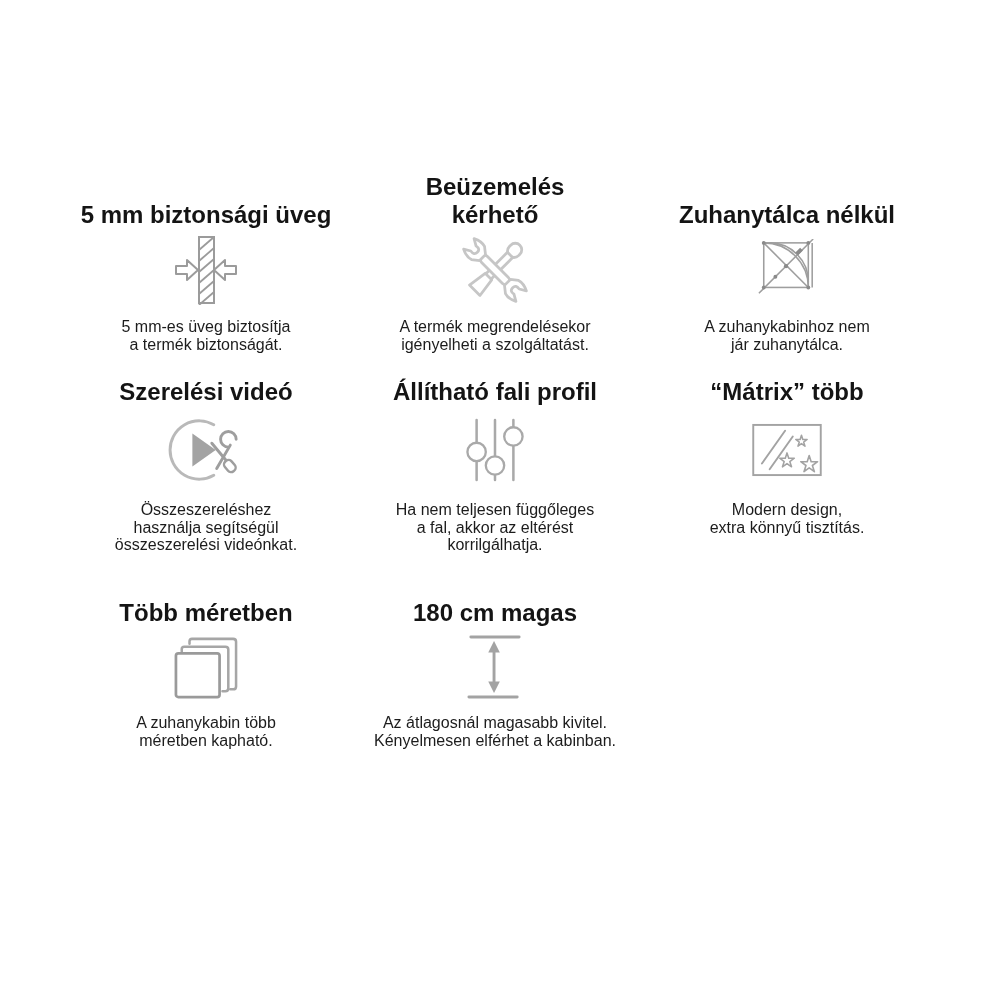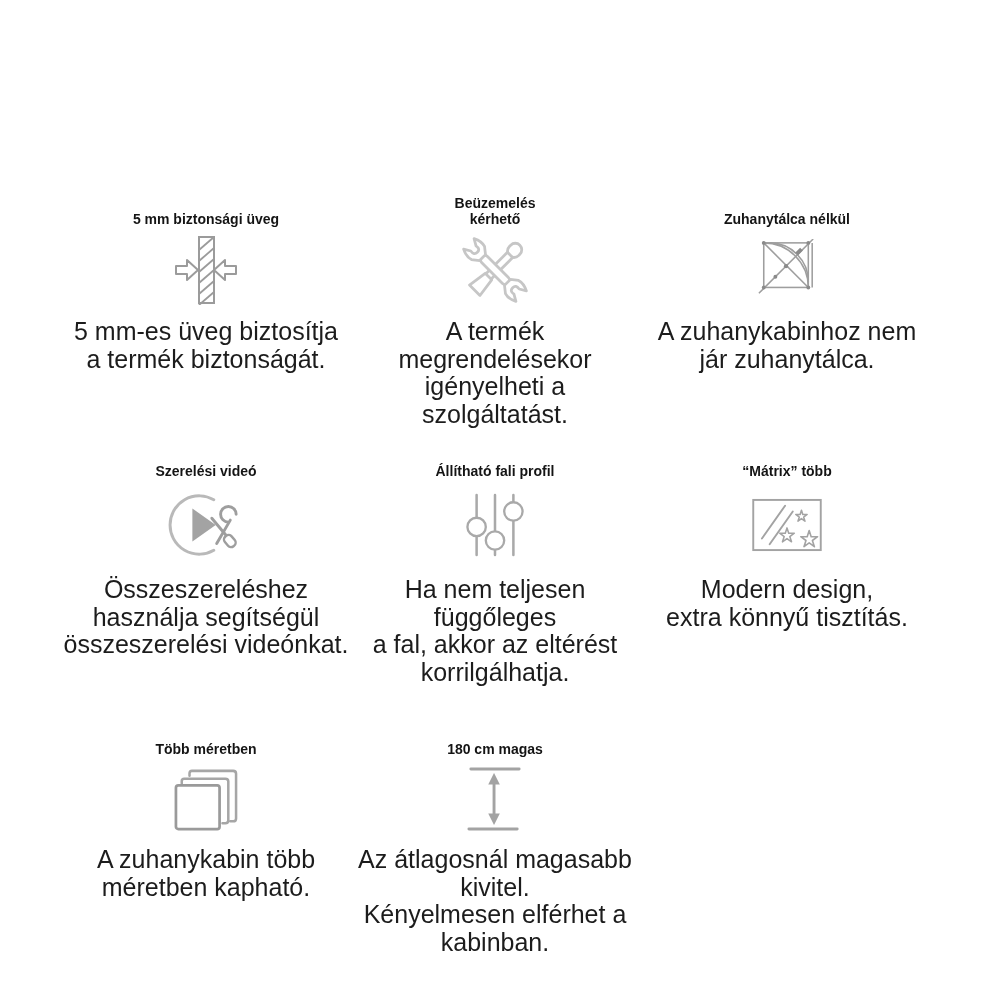--- a/index.html
+++ b/index.html
@@ -22,21 +22,21 @@
   .row2 { margin-top: 24px; }
   .row3 { margin-top: 44px; }
   .cell {
     display: flex;
     flex-direction: column;
     align-items: center;
     text-align: center;
   }
   .title {
     margin: 0;
-    font-size: 14px;
+    font-size: 24px;
     font-weight: bold;
     line-height: 1.14;
     white-space: pre-line;
     color: #141414;
     display: flex;
     align-items: flex-end;
     justify-content: center;
   }
   .row1 .title { height: 58px; }
   .row2 .title, .row3 .title { height: 28px; }
@@ -44,21 +44,21 @@
     display: flex;
     align-items: center;
     justify-content: center;
     margin-top: 4px;
   }
   .row1 .iconbox { height: 76px; }
   .row2 .iconbox { height: 82px; }
   .row3 .iconbox { height: 74px; }
   .desc {
     margin: 10px 0 0 0;
-    font-size: 25px;
+    font-size: 16px;
     line-height: 1.1;
     white-space: pre-line;
     color: #1c1c1c;
   }
 </style>
 </head>
 <body>
 
 <div class="page">
 

